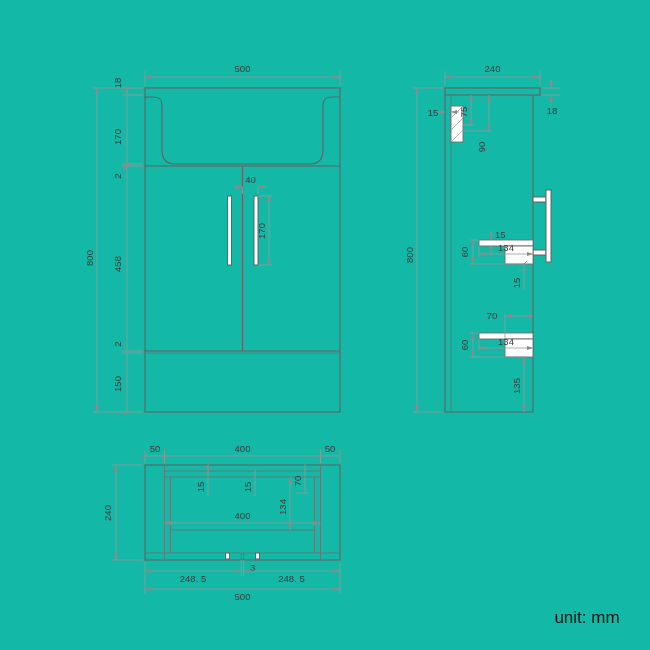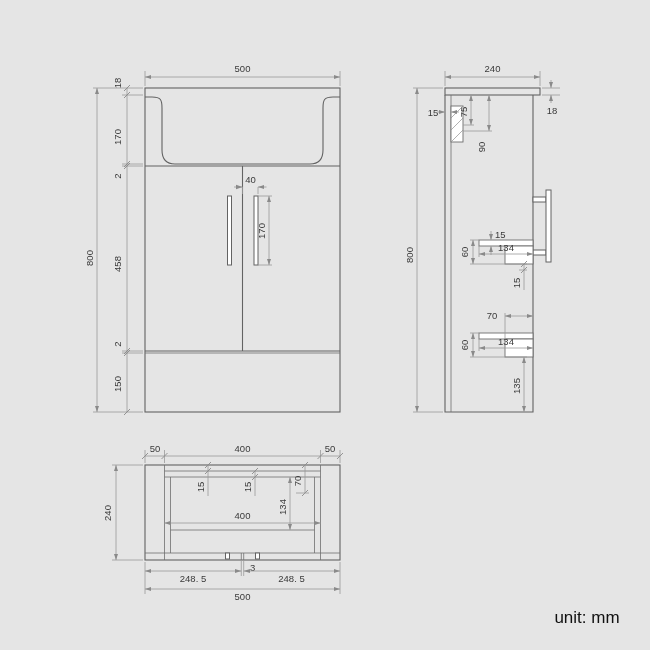--- a/index.html
+++ b/index.html
@@ -1,16 +1,16 @@
 <!DOCTYPE html>
 <html><head>
 <meta charset="utf-8">
 <style>
   html,body{margin:0;padding:0;background:#fff;}
-  .page{width:650px;height:650px;position:relative;background:#e5e5e5;overflow:hidden;
+  .page{width:650px;height:650px;position:relative;background:#14b8a6;overflow:hidden;
         font-family:"Liberation Sans",sans-serif;}
   svg{display:block;}
   .ol{stroke:#636363;stroke-width:1.1;fill:none;}
   .th{stroke:#6e6e6e;stroke-width:0.8;fill:none;}
   .dl{stroke:#9a9a9a;stroke-width:0.8;fill:none;}
   .tick{stroke:#8a8a8a;stroke-width:0.9;fill:none;}
   .hatch{stroke:#8f8f8f;stroke-width:0.7;fill:none;}
   .handle{fill:#ffffff;stroke:#636363;stroke-width:1;}
   .part{fill:#ffffff;stroke:#6e6e6e;stroke-width:0.9;}
   text.dim{font-family:"Liberation Sans",sans-serif;font-size:9.5px;fill:#3a3a3a;}

